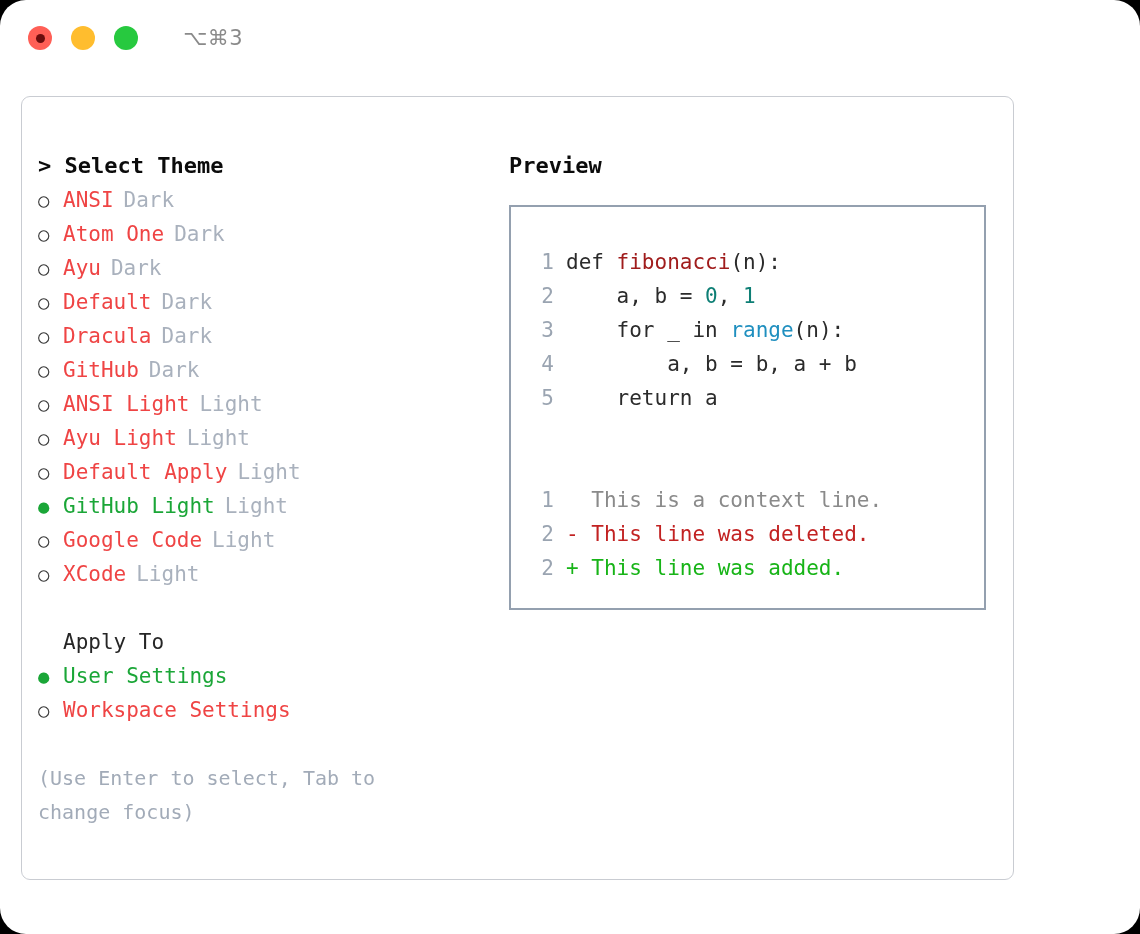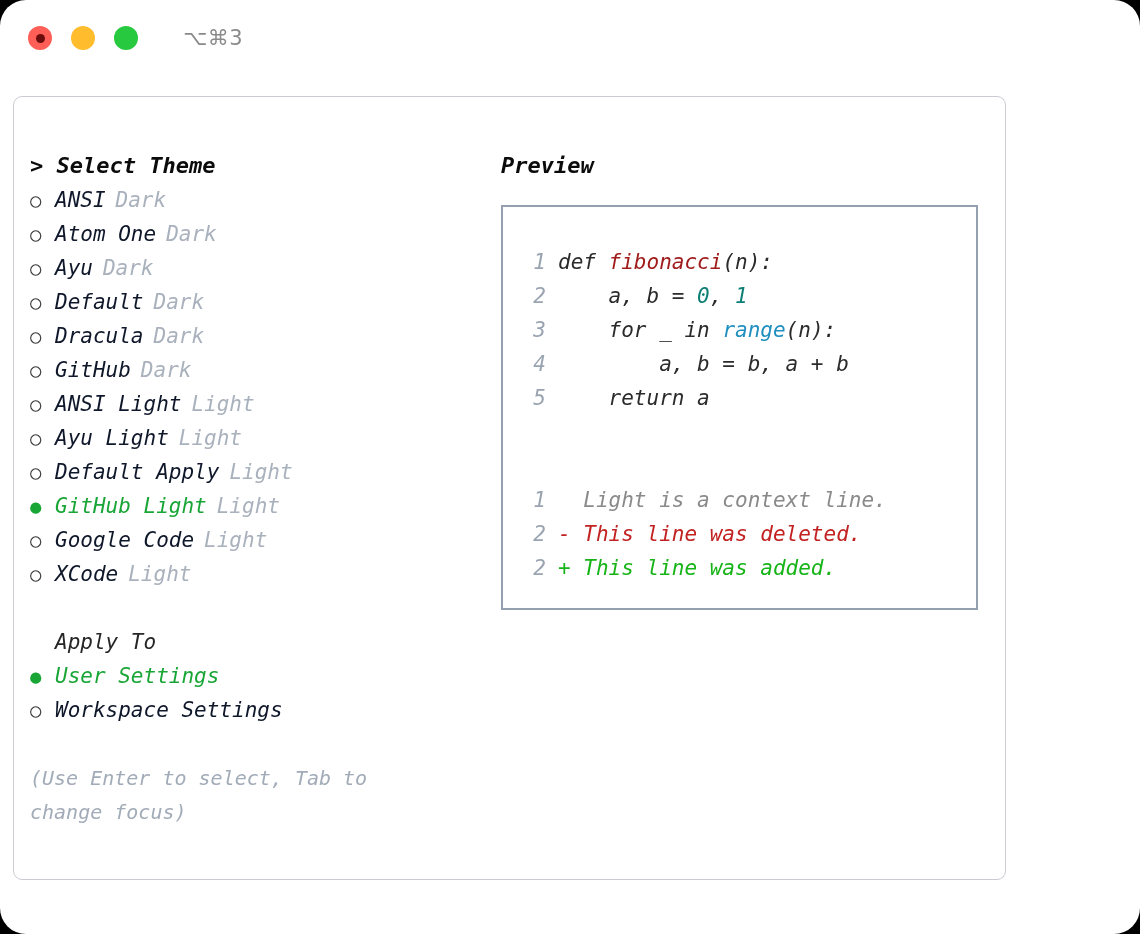--- a/index.html
+++ b/index.html
@@ -64,29 +64,28 @@
     margin-left: 45px;
     color: #8a8a8a;
     font-size: 21px;
     letter-spacing: 0.5px;
     font-family: "DejaVu Sans", "Liberation Sans", sans-serif;
   }
 
   
   .frame {
     position: absolute;
-    left: 13px;
+    left: 21px;
     top: 96px;
     width: 993px;
     height: 784px;
     border: 1px solid #c9ccd2;
     border-radius: 9px;
     box-sizing: border-box;
     background: #ffffff;
-    font-style: italic;
   }
 
   
   .left-col {
     position: absolute;
     left: 16px;
     top: 52px;
     width: 450px;
   }
   .right-col {
@@ -116,21 +115,21 @@
     white-space: pre;
   }
   .bullet {
     width: 25px;
     flex: 0 0 25px;
     color: #3a3a3a;
     font-size: 19px;
   }
   .bullet.sel { color: #1aa637; }
   .bullet.blank { color: transparent; }
-  .opt-label { color: #0f172a; }
+  .opt-label { color: #ef4444; }
   .opt-row.selected .opt-label { color: #1aa637; }
   .opt-tag {
     color: #a9b1bd;
     margin-left: 10px;
     text-align: center;
   }
   .plain-label { color: #262626; }
 
   .spacer-row { height: 34px; }
 
@@ -338,21 +337,21 @@
         <div class="code-line">
           <span class="ln">5</span>
           <span class="code-txt">    return a</span>
         </div>
 
         <div class="blank-line"></div>
         <div class="blank-line"></div>
 
         <div class="code-line">
           <span class="ln">1</span>
-          <span class="diff-ctx">  </span><span class="diff-ctx">Light is a context line.</span>
+          <span class="diff-ctx">  </span><span class="diff-ctx">This is a context line.</span>
         </div>
 
         <div class="code-line">
           <span class="ln">2</span>
           <span class="diff-del">- </span><span class="diff-del">This line was deleted.</span>
         </div>
 
         <div class="code-line">
           <span class="ln">2</span>
           <span class="diff-add">+ </span><span class="diff-add">This line was added.</span>

